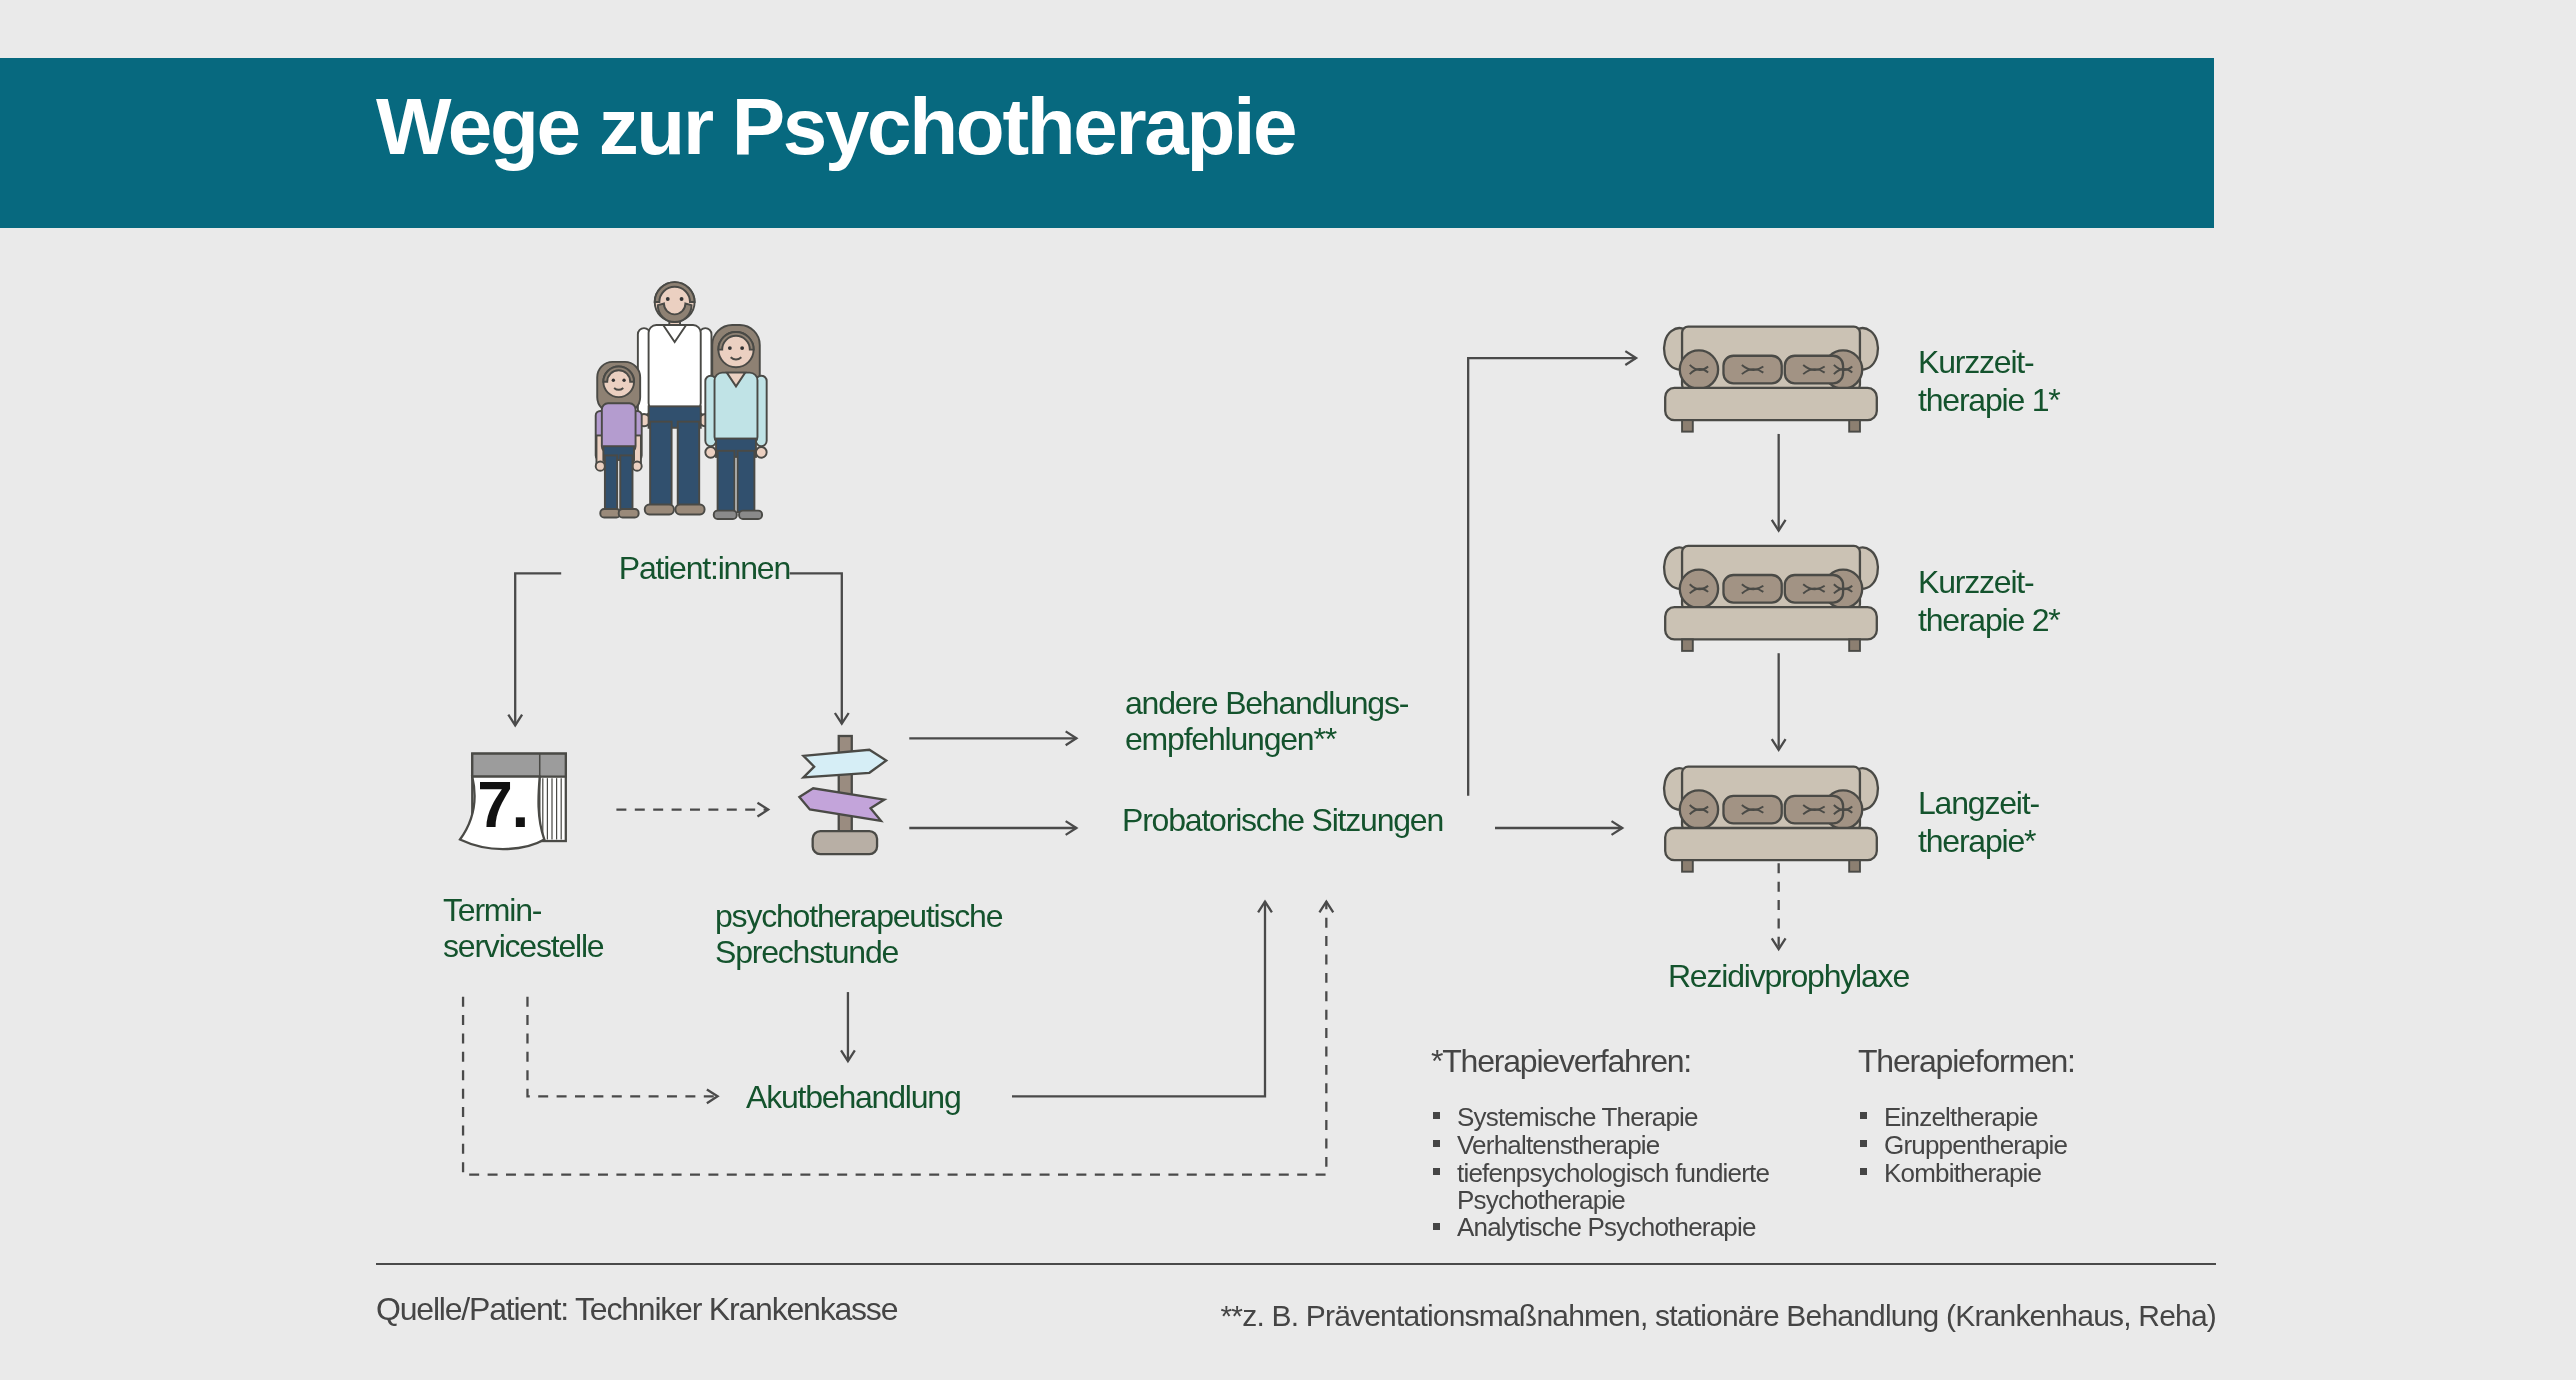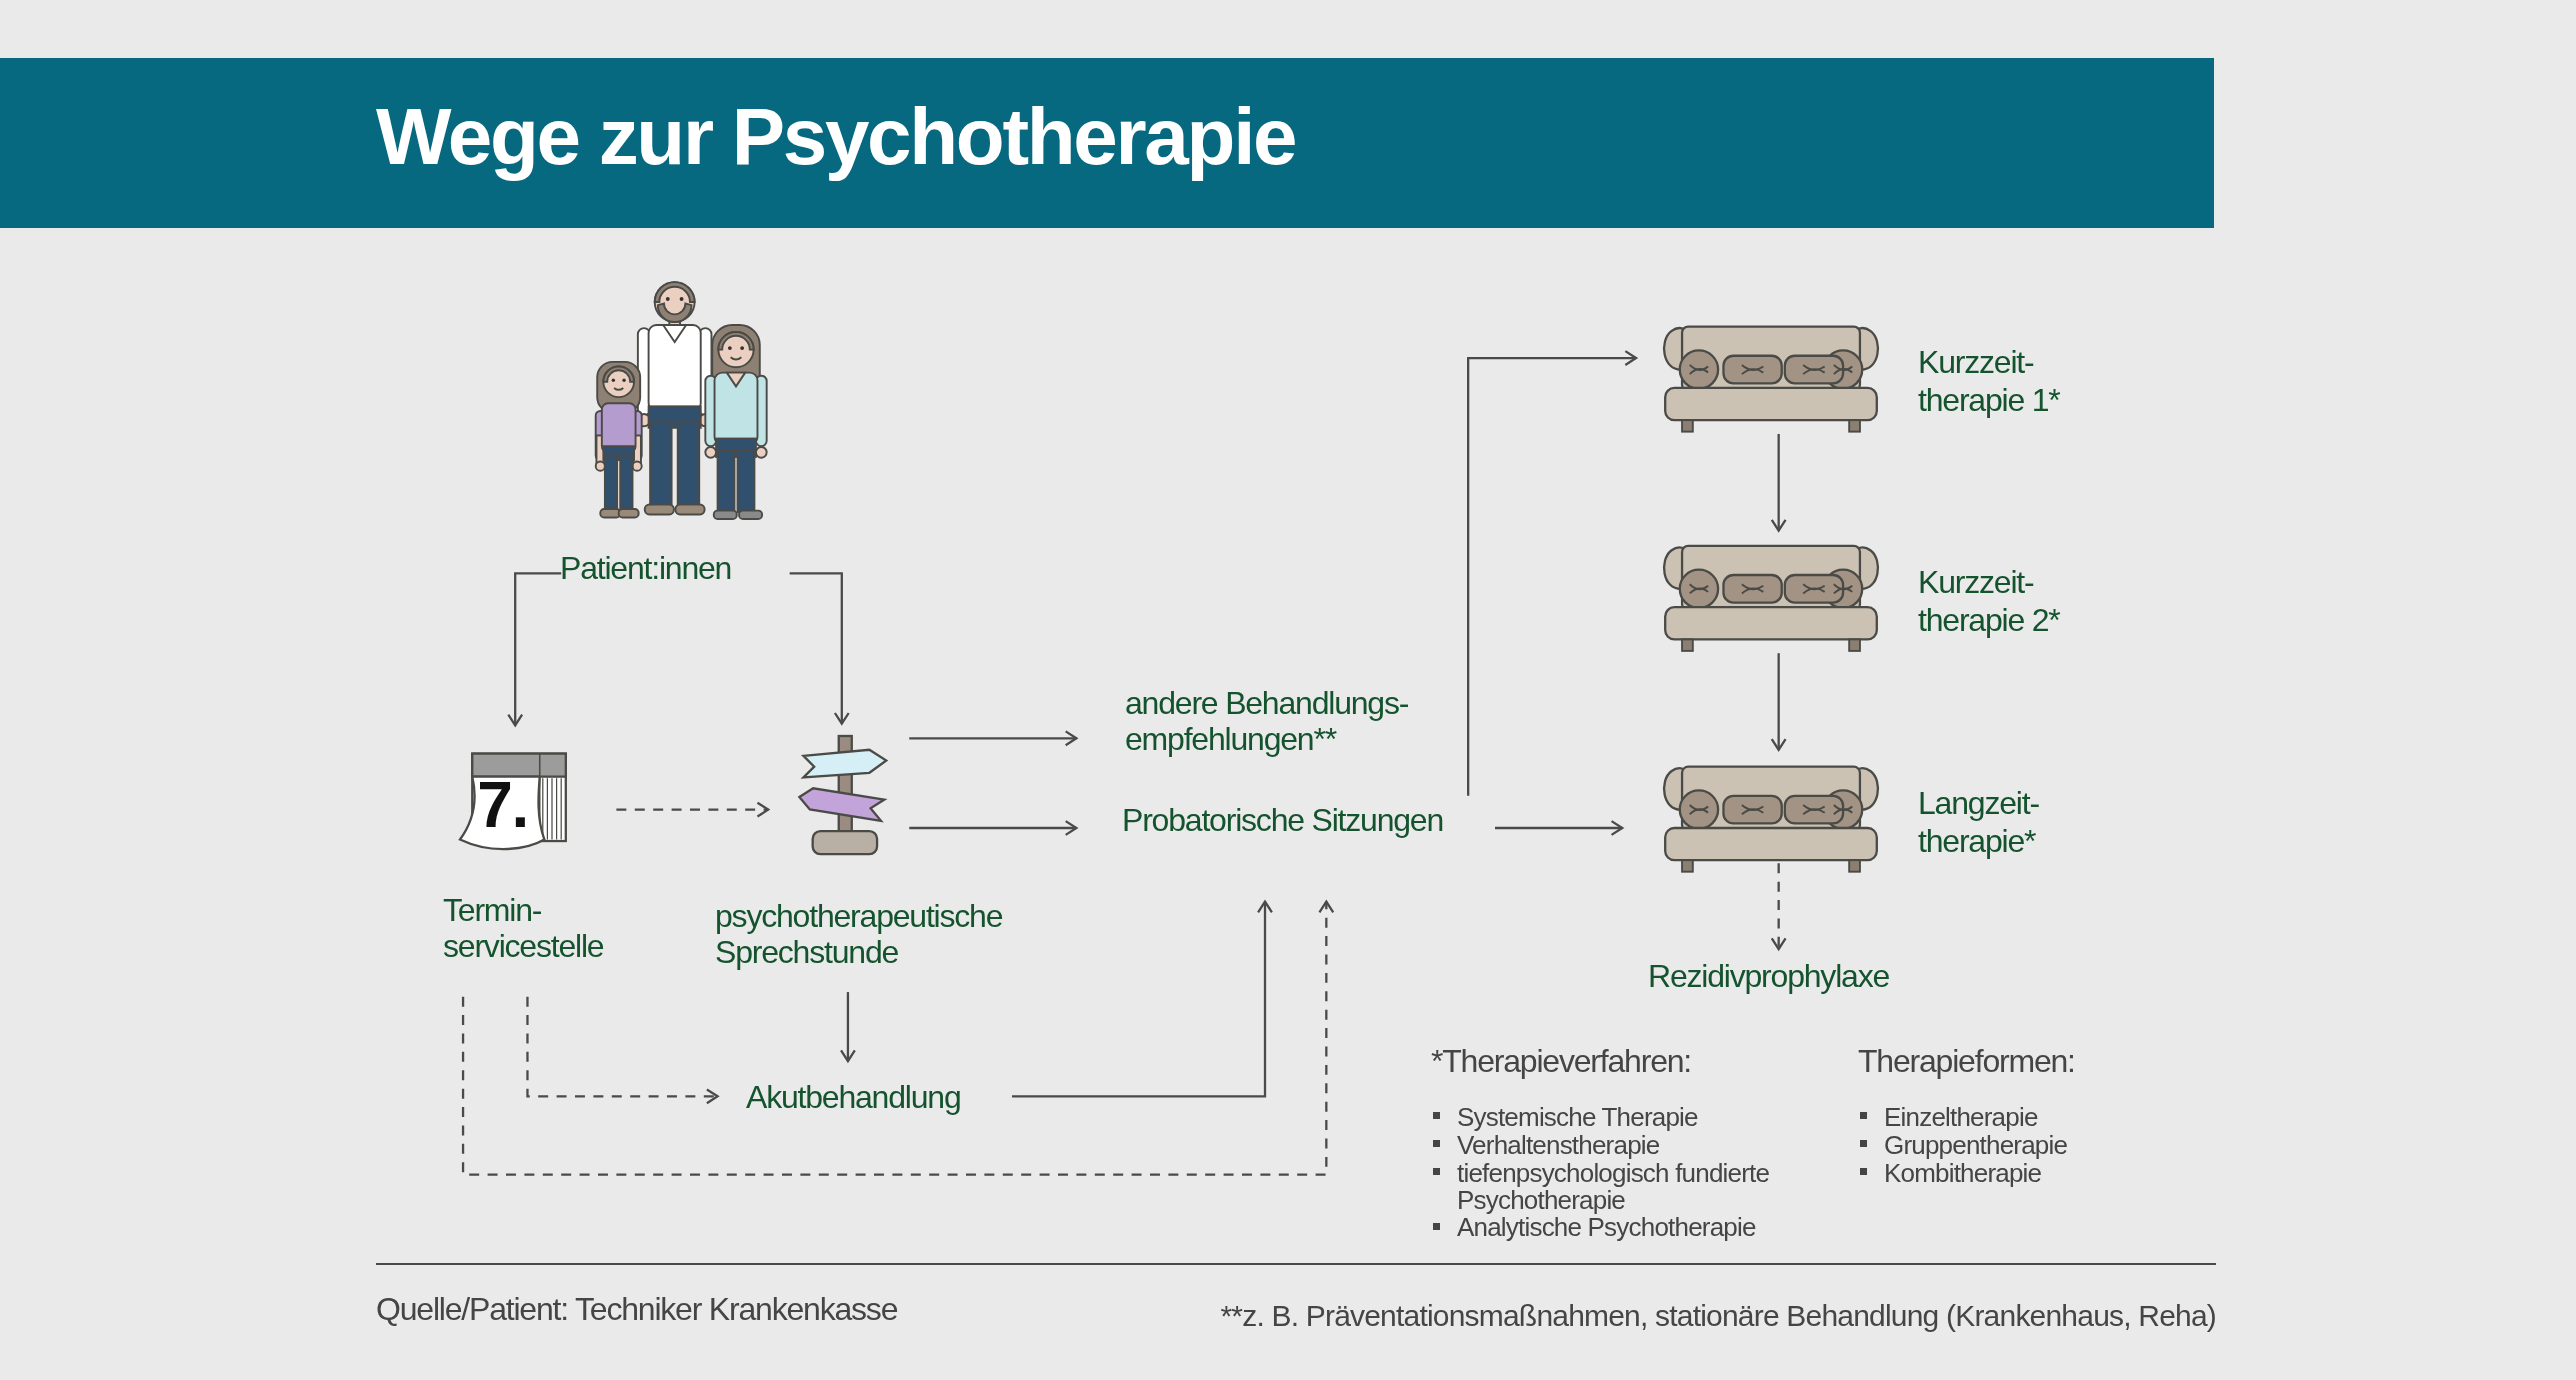--- a/index.html
+++ b/index.html
@@ -1,24 +1,24 @@
 <!DOCTYPE html>
 <html style="font-size:12.3px"><head>
 <meta charset="utf-8">
 <style>
   html,body{margin:0;padding:0;background:#EAEAEA;}
   #canvas{position:relative;width:2576px;height:1380px;background:#EAEAEA;overflow:hidden;
           font-family:"Liberation Sans",sans-serif;color:#454545;}
   #svg-layer{position:absolute;left:0;top:0;width:2576px;height:1380px;}
   .abs{position:absolute;}
   #header-bar{left:0;top:58px;width:2214px;height:170px;background:#07697F;}
-  #page-title{left:376px;top:91px;font-size:80px;font-weight:bold;color:#FFFFFF;letter-spacing:-2.3px;white-space:nowrap;}
+  #page-title{left:376px;top:81px;font-size:80px;font-weight:bold;color:#FFFFFF;letter-spacing:-2.3px;white-space:nowrap;}
   .node{font-size:32px;line-height:36px;letter-spacing:-1.2px;color:#14532d;white-space:nowrap;}
   .couch-label{line-height:38px;}
-  .center{text-align:left;}
+  .center{text-align:right;}
   .list-title{font-size:32px;letter-spacing:-1.2px;margin-bottom:24px;white-space:nowrap;}
   ul.legend{list-style:none;margin:0;padding:0;}
   ul.legend li{position:relative;padding-left:26px;font-size:26px;line-height:27px;letter-spacing:-0.8px;margin-bottom:0.8px;}
   .bullet{position:absolute;left:2.3px;top:8.4px;width:7px;height:7px;background:#454545;}
   #verfahren-list li{width:368px;}
   #footer-rule{left:376px;top:1263px;width:1840px;height:2.3px;background:#4A4A4A;}
   #footer-source{left:376px;top:1291px;font-size:32px;letter-spacing:-1.2px;white-space:nowrap;}
   #footer-note{right:360px;top:1299px;font-size:30px;letter-spacing:-0.8px;white-space:nowrap;}
   #calendar-day{left:458px;top:768px;width:89px;text-align:center;font-size:64px;font-weight:bold;color:#111;letter-spacing:-1.5px;}
 </style>

